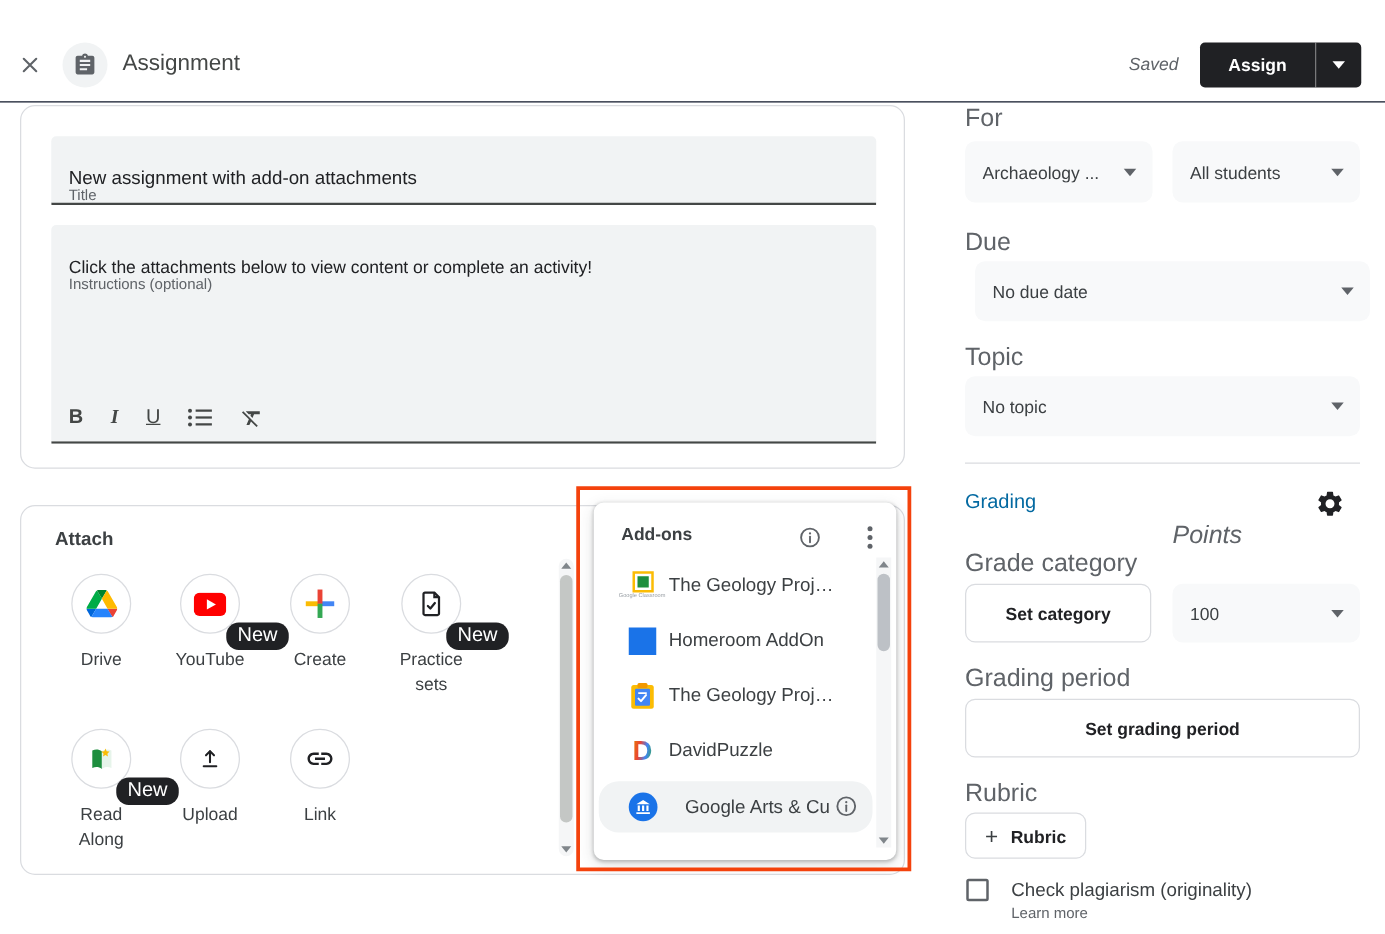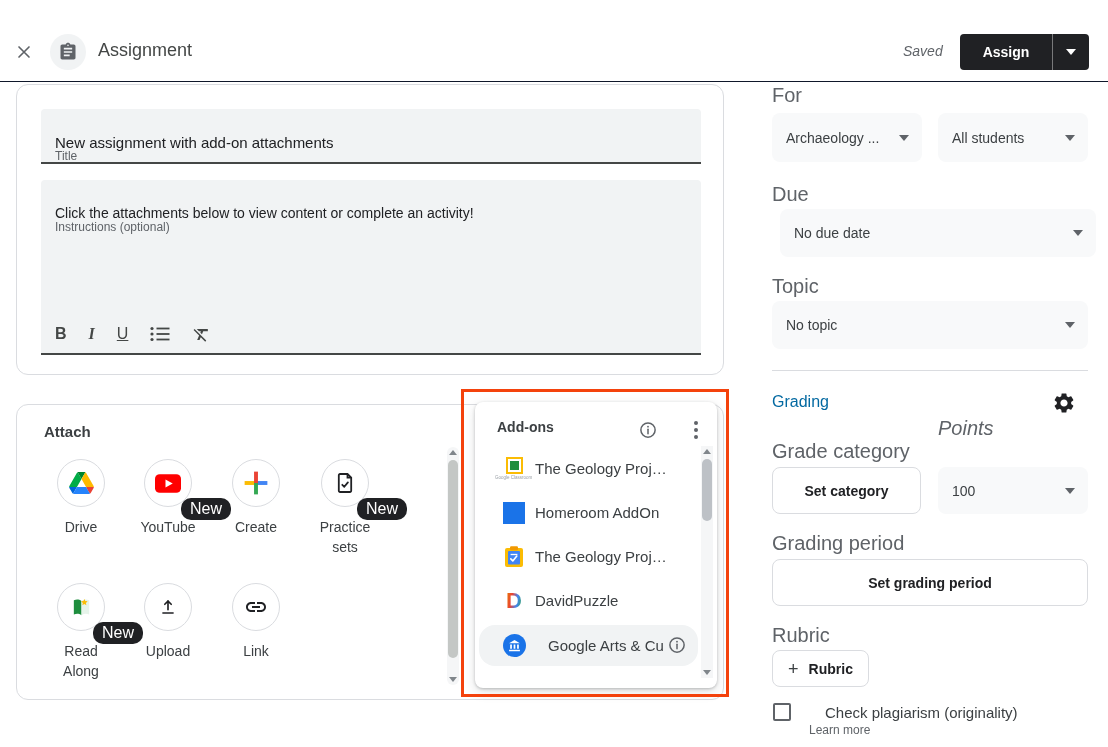--- a/index.html
+++ b/index.html
@@ -84,21 +84,21 @@
 
   
   .side-label{position:absolute;font-size:20px;color:var(--label-gray);}
   .select-box{position:absolute;background:var(--dropdown-bg);border-radius:8px;display:flex;align-items:center;justify-content:space-between;padding:0 13px 0 14px;font-size:14px;color:var(--text-dark);cursor:pointer;}
   .select-text{white-space:nowrap;overflow:hidden;max-width:112px;}
   .outline-btn{position:absolute;background:#fff;border:1px solid var(--border);border-radius:8px;display:flex;align-items:center;justify-content:center;font-size:14px;font-weight:600;color:#202124;cursor:pointer;gap:10px;}
   .side-divider{position:absolute;left:772px;top:370px;width:316px;height:1px;background:var(--border);}
   .grading-heading{position:absolute;left:772px;top:393px;font-size:16px;font-weight:500;color:#0369a1;}
   .gear-btn{position:absolute;left:1052px;top:391px;width:24px;height:24px;cursor:pointer;}
   .checkbox{position:absolute;left:773px;top:703px;width:18px;height:18px;border:2px solid var(--label-gray);border-radius:2px;background:#fff;cursor:pointer;}
-  .plagiarism-label{position:absolute;left:809px;top:704px;font-size:15px;color:var(--text-dark);margin-left:16px;}
+  .plagiarism-label{position:absolute;left:809px;top:704px;font-size:15px;color:var(--text-dark);}
   .learn-more{position:absolute;left:809px;top:723px;font-size:12px;color:var(--label-gray);cursor:pointer;}
   .plus-glyph{font-size:18px;font-weight:400;color:var(--text-dark);line-height:18px;}
 </style>
 </head>
 <body>
 
 <div class="screen">
 
   <div class="topbar">
     <div class="close-btn">

